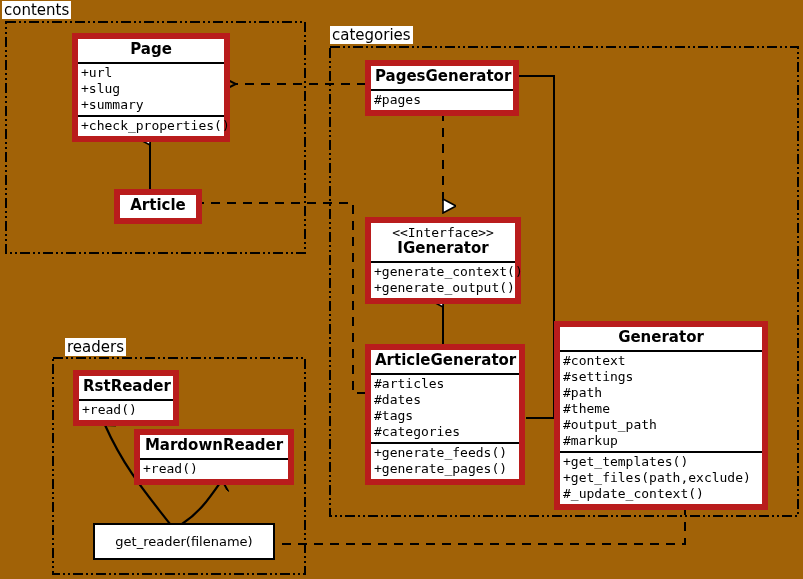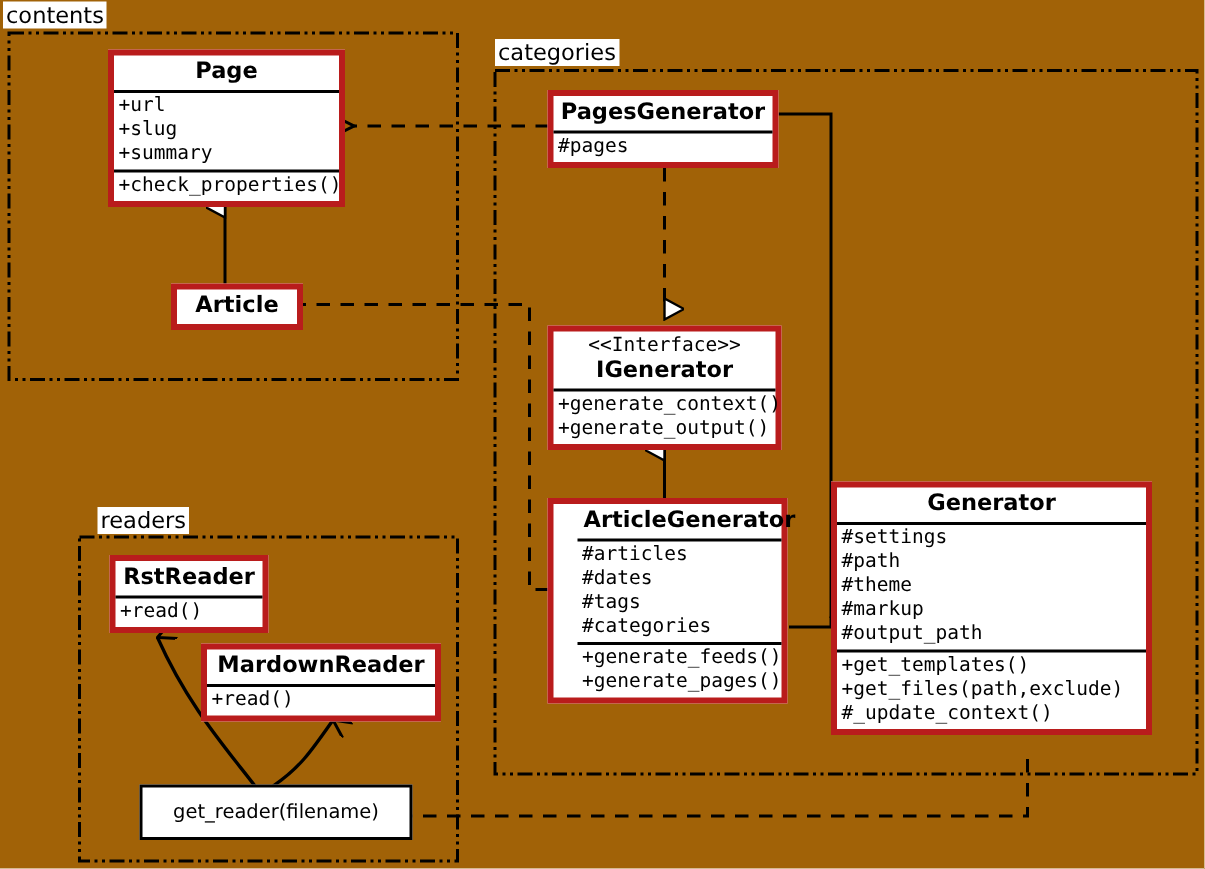--- a/index.html
+++ b/index.html
@@ -22,21 +22,21 @@
     left: 0;
     top: 0;
     width: 803px;
     height: 579px;
     pointer-events: none;
   }
   
   .uml-class {
     position: absolute;
     box-sizing: border-box;
-    border: 4px solid #b91c1c;
+    border: 6px solid #b91c1c;
     background: #ffffff;
   }
   .uml-name {
     text-align: center;
     font-weight: bold;
     font-size: 15px;
     font-family: "DejaVu Sans", sans-serif;
     padding: 3px 4px 4px 4px;
     line-height: 1.05;
     color: #000;
@@ -167,42 +167,43 @@
     <div class="uml-name">
       <span class="uml-stereotype">&lt;&lt;Interface&gt;&gt;</span>
       <span>IGenerator</span>
     </div>
     <div class="uml-compartment">
       <div>+generate_context()</div>
       <div>+generate_output()</div>
     </div>
   </div>
 
-  <div class="uml-class" style="left:365px; top:332px; width:160px;padding-left:16px;">
+  <div class="uml-class" style="left:365px; top:344px; width:160px;">
     <div class="uml-name">ArticleGenerator</div>
     <div class="uml-compartment">
       <div>#articles</div>
       <div>#dates</div>
       <div>#tags</div>
       <div>#categories</div>
     </div>
     <div class="uml-compartment">
       <div>+generate_feeds()</div>
       <div>+generate_pages()</div>
     </div>
   </div>
 
   <div class="uml-class" style="left:554px; top:321px; width:214px;">
     <div class="uml-name">Generator</div>
     <div class="uml-compartment">
+      <div>#context</div>
       <div>#settings</div>
       <div>#path</div>
       <div>#theme</div>
+      <div>#output_path</div>
       <div>#markup</div>
-      <div>#output_path</div>
     </div>
     <div class="uml-compartment">
       <div>+get_templates()</div>
       <div>+get_files(path,exclude)</div>
       <div>#_update_context()</div>
     </div>
   </div>
 
   <div class="uml-class" style="left:73px; top:370px; width:106px;">
     <div class="uml-name">RstReader</div>

